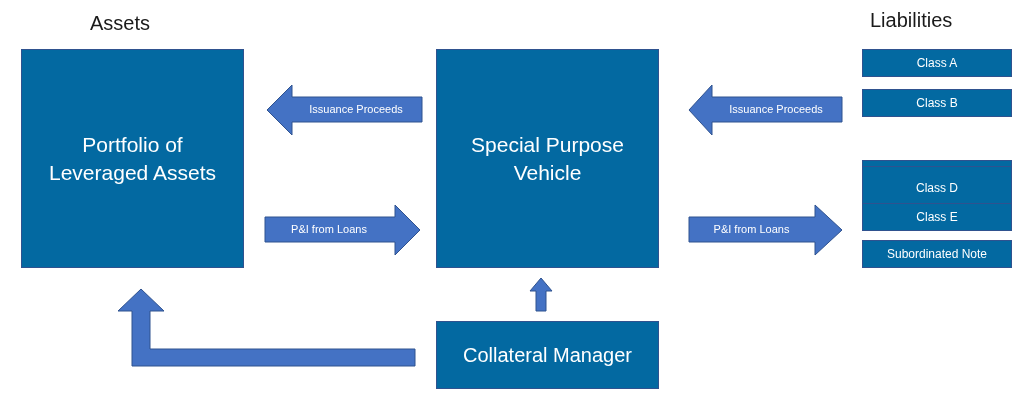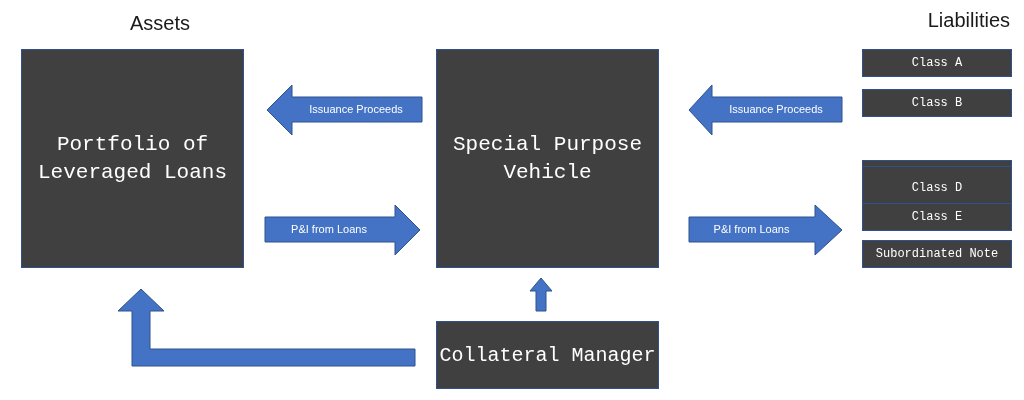--- a/index.html
+++ b/index.html
@@ -1,21 +1,21 @@
 <!DOCTYPE html>
 <html><head>
 <meta charset="utf-8">
 <style>
   html, body { margin:0; padding:0; background:#ffffff; }
   body { width:1024px; height:400px; position:relative; overflow:hidden;
          font-family:"Liberation Sans", "DejaVu Sans", sans-serif; }
-  .heading { position:absolute; font-size:20px; color:#1a1a1a; text-align:right; }
-  .box { position:absolute; background:#404040; border:1px solid #2f528f;
+  .heading { position:absolute; font-size:20px; color:#1a1a1a; text-align:left; }
+  .box { position:absolute; background:#0369a1; border:1px solid #2f528f;
          box-sizing:border-box; color:#ffffff; display:flex; align-items:center;
-         justify-content:center; text-align:center;font-family:Liberation Mono, monospace; }
+         justify-content:center; text-align:center; }
   .big-text { font-size:21px; line-height:28px; }
   .liab { font-size:12px; }
   .cm-text { font-size:20px; }
   svg.arrows { position:absolute; left:0; top:0; }
   .arrow-shape { fill:#4472c4; stroke:#2f528f; stroke-width:1; }
   .arrow-label { position:absolute; color:#ffffff; font-size:11px; text-align:center; white-space:nowrap; }
 </style>
 </head>
 <body>
 
@@ -38,21 +38,21 @@
 </svg>
 
 <div class="arrow-label" style="left:292px; top:103px; width:128px;">Issuance Proceeds</div>
 <div class="arrow-label" style="left:265px; top:223px; width:128px;">P&amp;I from Loans</div>
 <div class="arrow-label" style="left:712px; top:103px; width:128px;">Issuance Proceeds</div>
 <div class="arrow-label" style="left:689px; top:223px; width:125px;">P&amp;I from Loans</div>
 
 <div class="box" style="left:21px; top:49px; width:223px; height:219px;">
   <div class="big-text">
     <div>Portfolio of</div>
-    <div>Leveraged Loans</div>
+    <div>Leveraged Assets</div>
   </div>
 </div>
 
 <div class="box" style="left:436px; top:49px; width:223px; height:219px;">
   <div class="big-text">
     <div>Special Purpose</div>
     <div>Vehicle</div>
   </div>
 </div>
 

